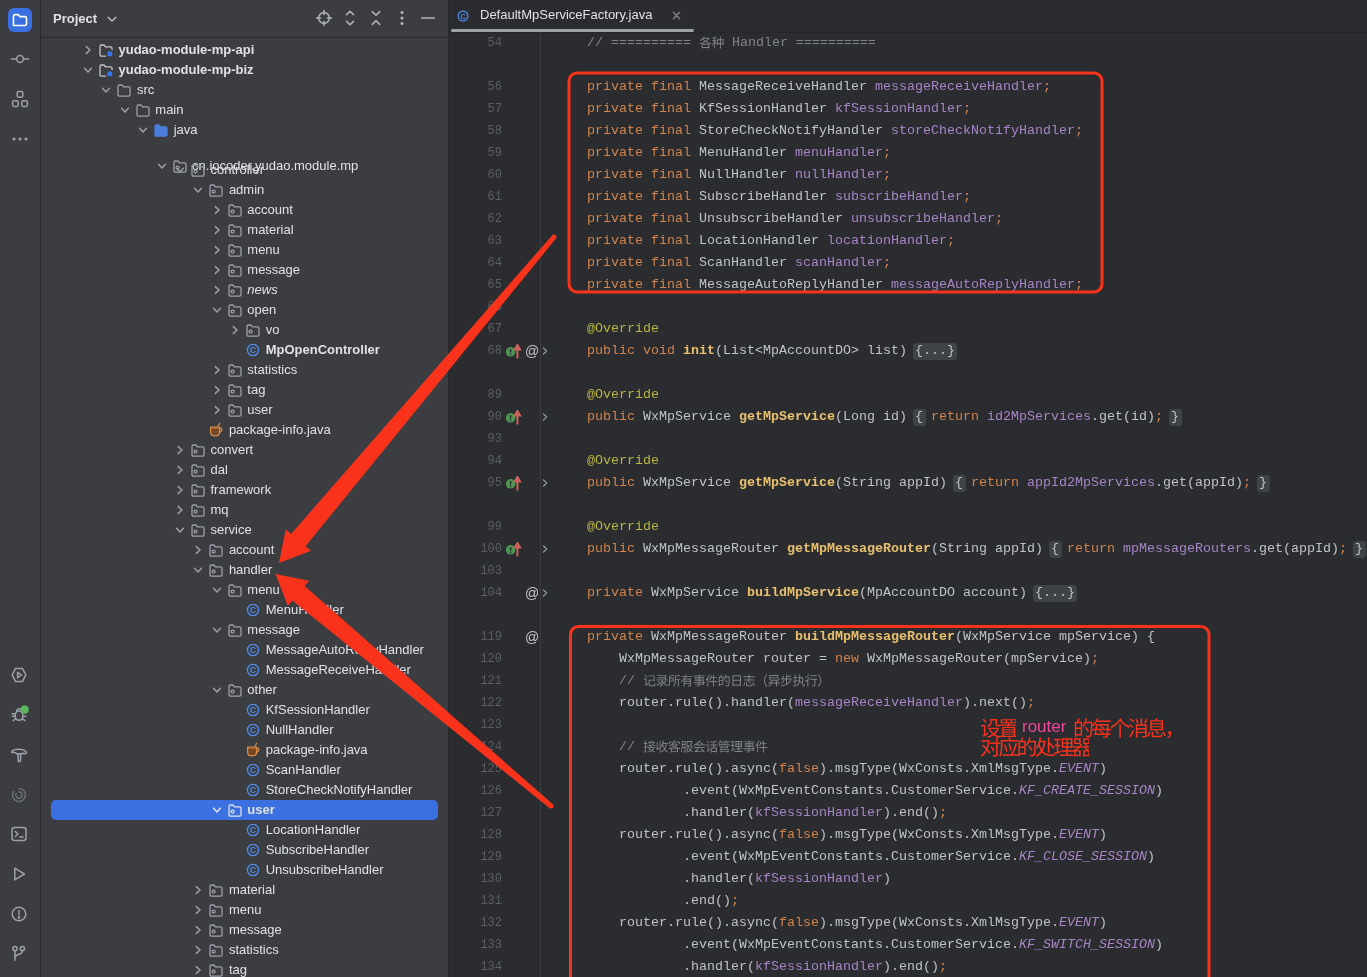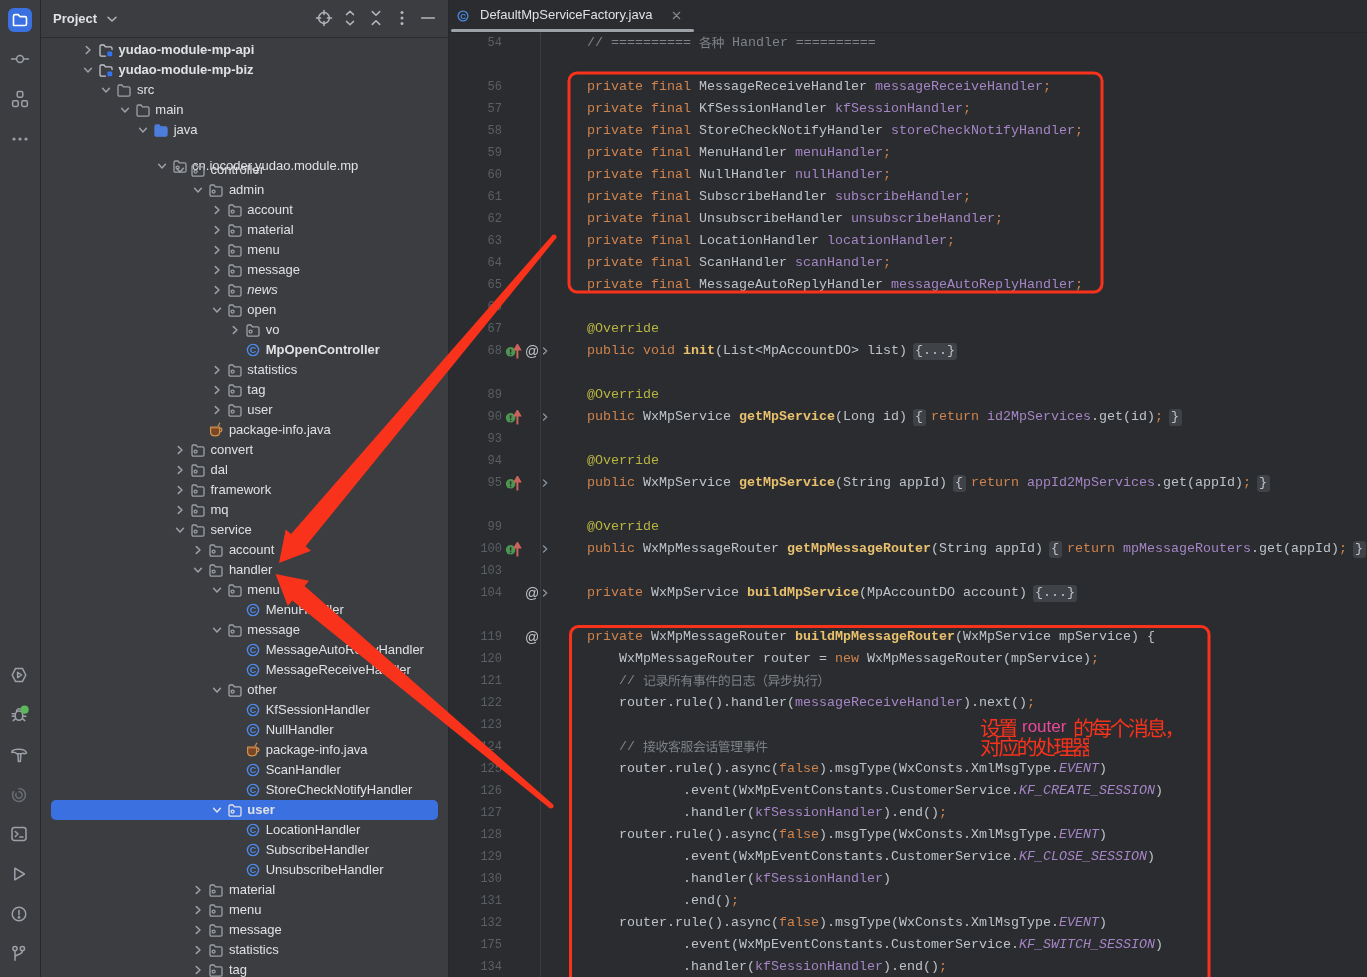--- a/index.html
+++ b/index.html
@@ -914,21 +914,21 @@
       </div>
       <div class="cl" style="top:912px">
         <span class="ln">132</span>
         <span class="tt" style="left:158.0px">router.rule().async(</span>
         <span class="tk" style="left:318.0px">false</span>
         <span class="tt" style="left:358.0px">).msgType(WxConsts.XmlMsgType.</span>
         <span class="tK" style="left:598.0px">EVENT</span>
         <span class="tt" style="left:638.0px">)</span>
       </div>
       <div class="cl" style="top:934px">
-        <span class="ln">175</span>
+        <span class="ln">133</span>
         <span class="tt" style="left:222.0px">.event(WxMpEventConstants.CustomerService.</span>
         <span class="tK" style="left:558.0px">KF_SWITCH_SESSION</span>
         <span class="tt" style="left:694.0px">)</span>
       </div>
       <div class="cl" style="top:956px">
         <span class="ln">134</span>
         <span class="tt" style="left:222.0px">.handler(</span>
         <span class="tf" style="left:294.0px">kfSessionHandler</span>
         <span class="tt" style="left:422.0px">).end()</span>
         <span class="tk" style="left:478.0px">;</span>

